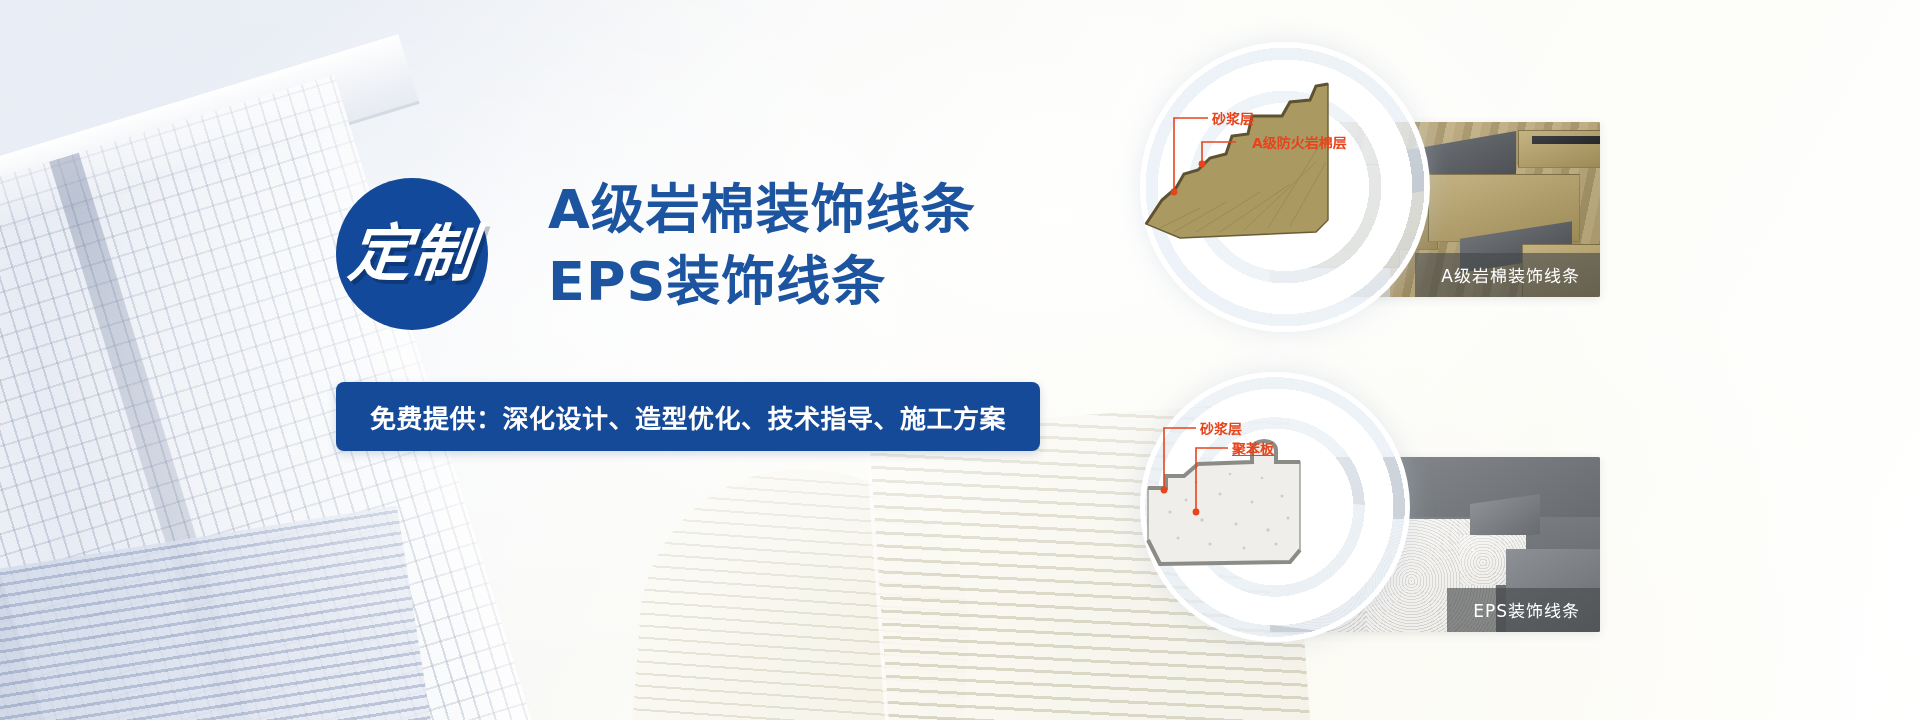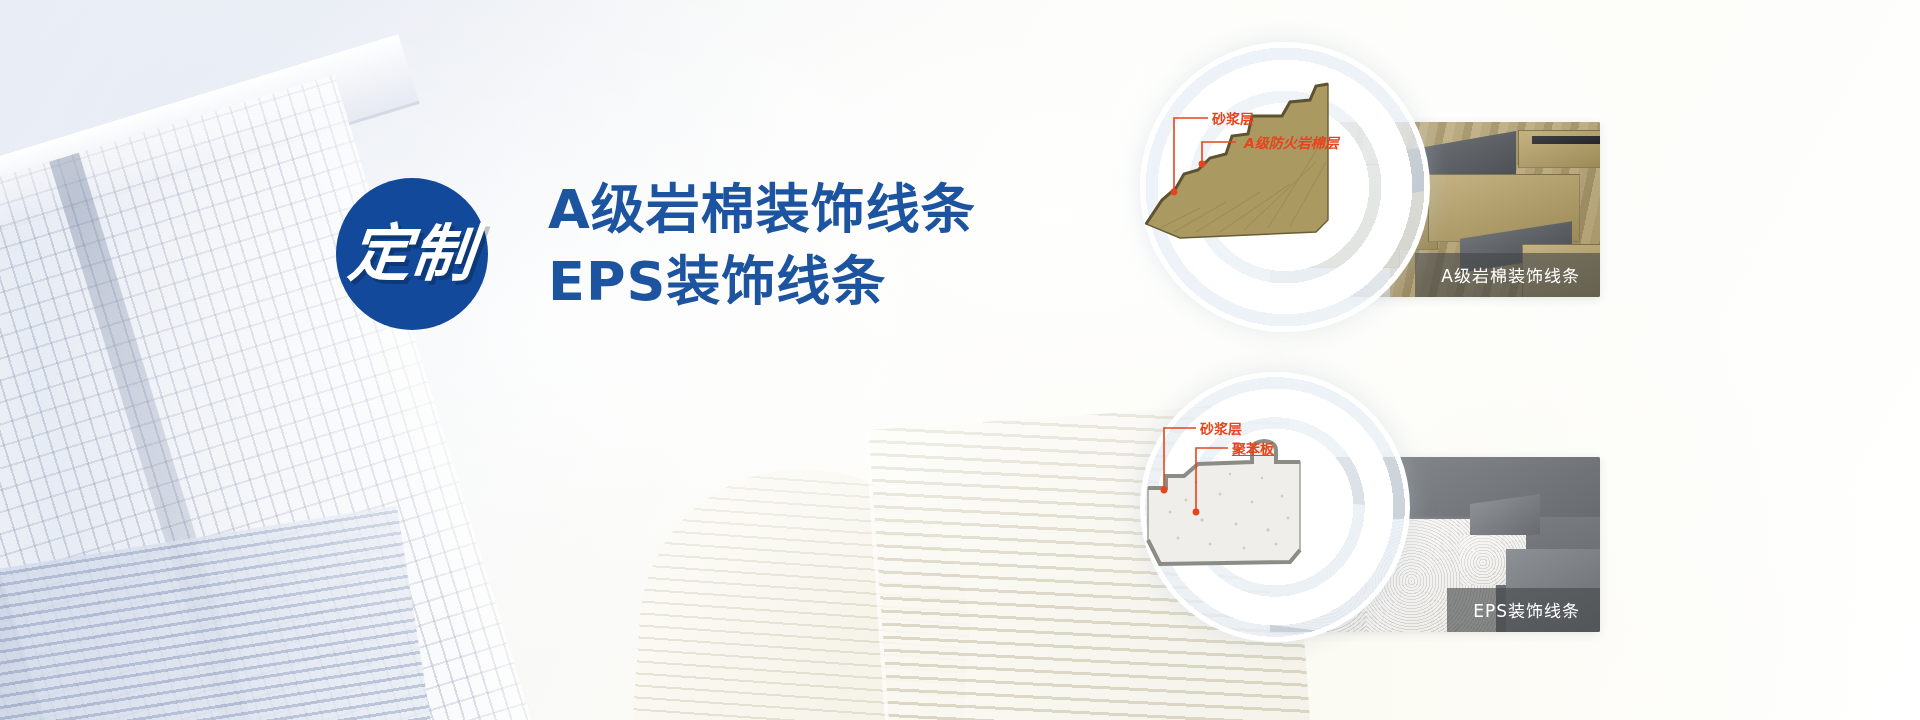--- a/index.html
+++ b/index.html
@@ -190,20 +190,23 @@
         <span class="badge-text">定制</span>
       </div>
 
       <div class="headlines">
         <div class="headline">A级岩棉装饰线条</div>
         <div class="headline">EPS装饰线条</div>
       </div>
 
     </div>
 
+    <div class="ribbon">
+      <span class="ribbon-text">免费提供：深化设计、造型优化、技术指导、施工方案</span>
+    </div>
 
   </div>
 
   <div class="card card-top">
 
     <div class="photo photo-top">
       <div class="photo-rockwool">
         <div class="pr-white" style="left:0;top:118px;width:120px;height:57px;"></div>
         <div class="pr-grey" style="left:8px;top:96px;width:86px;height:30px;"></div>
         <div class="pr-slab" style="left:36px;top:86px;width:92px;height:58px;"></div>
@@ -238,21 +241,21 @@
 
         <g stroke="#e8441c" stroke-width="1.6" fill="none">
           <path d="M34,150 L34,76 L68,76"></path>
           <path d="M62,122 L62,100 L96,100"></path>
         </g>
         <circle cx="34" cy="150" r="3.4" fill="#e8441c"></circle>
         <circle cx="62" cy="122" r="3.4" fill="#e8441c"></circle>
       </svg>
 
       <span class="anno" style="left:72px;top:66px;">砂浆层</span>
-      <span class="anno" style="left:104px;top:90px;font-style:italic;">A级防火岩棉层</span>
+      <span class="anno" style="left:112px;top:90px;">A级防火岩棉层</span>
     </div>
 
   </div>
 
   <div class="card card-bottom">
 
     <div class="photo photo-bottom">
       <div class="photo-eps">
         <div class="pe-grey" style="left:0;top:0;width:330px;height:60px;"></div>
         <div class="pe-foam" style="left:0;top:44px;width:120px;height:131px;transform:skewY(7deg);"></div>

